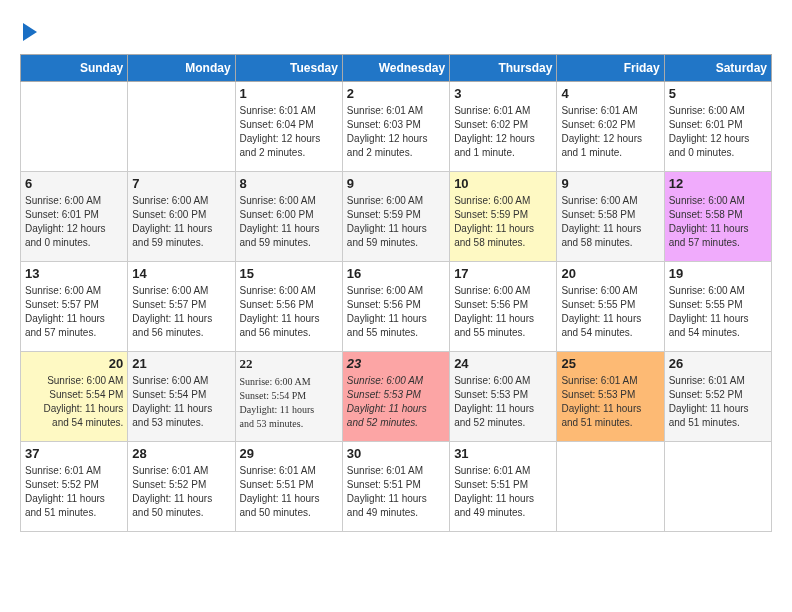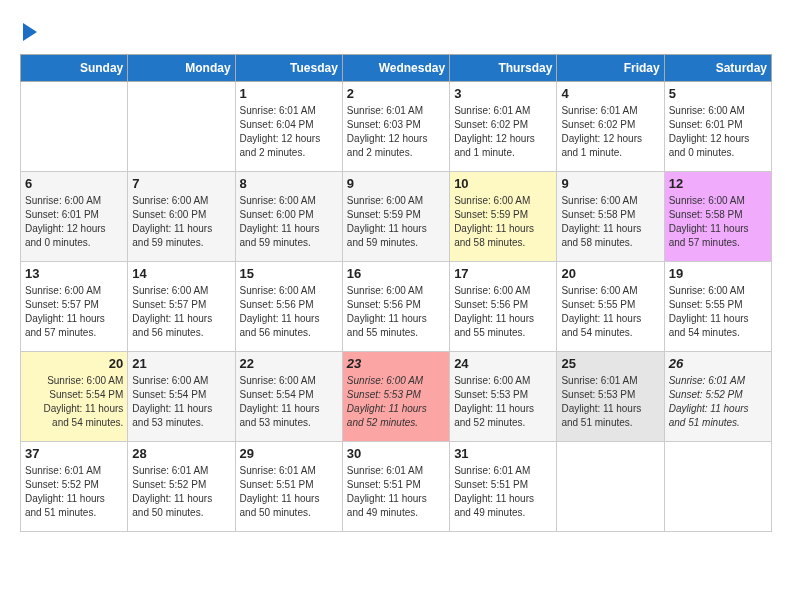--- a/index.html
+++ b/index.html
@@ -190,37 +190,37 @@
       </tr>
       <tr>
         <td style="background: #fef9c3; text-align: right;">
           <div class="day-num">20</div>
           <div class="day-info">Sunrise: 6:00 AM<br>Sunset: 5:54 PM<br>Daylight: 11 hours<br>and 54 minutes.</div>
         </td>
         <td style="background: rgb(245, 245, 245);">
           <div class="day-num">21</div>
           <div class="day-info">Sunrise: 6:00 AM<br>Sunset: 5:54 PM<br>Daylight: 11 hours<br>and 53 minutes.</div>
         </td>
-        <td style="background: rgb(245, 245, 245);">
+        <td style="background: rgb(245, 245, 245); font-family: Liberation Serif, serif;">
           <div class="day-num">22</div>
           <div class="day-info">Sunrise: 6:00 AM<br>Sunset: 5:54 PM<br>Daylight: 11 hours<br>and 53 minutes.</div>
         </td>
         <td style="background: #fca5a5; font-style: italic;">
           <div class="day-num">23</div>
           <div class="day-info">Sunrise: 6:00 AM<br>Sunset: 5:53 PM<br>Daylight: 11 hours<br>and 52 minutes.</div>
         </td>
         <td style="background: rgb(245, 245, 245);">
           <div class="day-num">24</div>
           <div class="day-info">Sunrise: 6:00 AM<br>Sunset: 5:53 PM<br>Daylight: 11 hours<br>and 52 minutes.</div>
         </td>
-        <td style="background: #e5e5e5;">
+        <td style="background: #fdba74;">
           <div class="day-num">25</div>
           <div class="day-info">Sunrise: 6:01 AM<br>Sunset: 5:53 PM<br>Daylight: 11 hours<br>and 51 minutes.</div>
         </td>
-        <td style="background: rgb(245, 245, 245); font-style: italic;">
+        <td style="background: rgb(245, 245, 245);">
           <div class="day-num">26</div>
           <div class="day-info">Sunrise: 6:01 AM<br>Sunset: 5:52 PM<br>Daylight: 11 hours<br>and 51 minutes.</div>
         </td>
       </tr>
       <tr>
         <td>
           <div class="day-num">37</div>
           <div class="day-info">Sunrise: 6:01 AM<br>Sunset: 5:52 PM<br>Daylight: 11 hours<br>and 51 minutes.</div>
         </td>
         <td>

